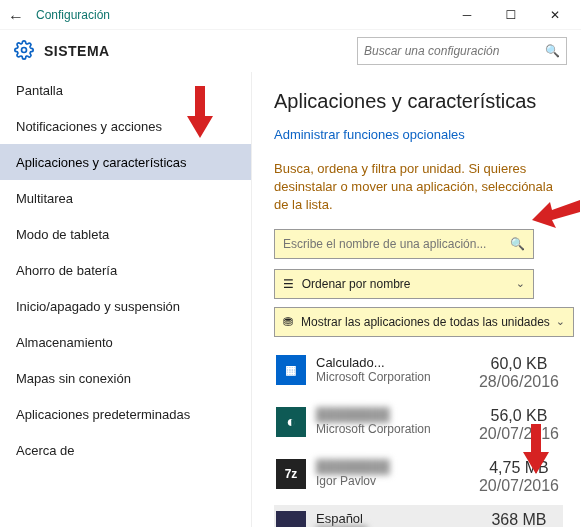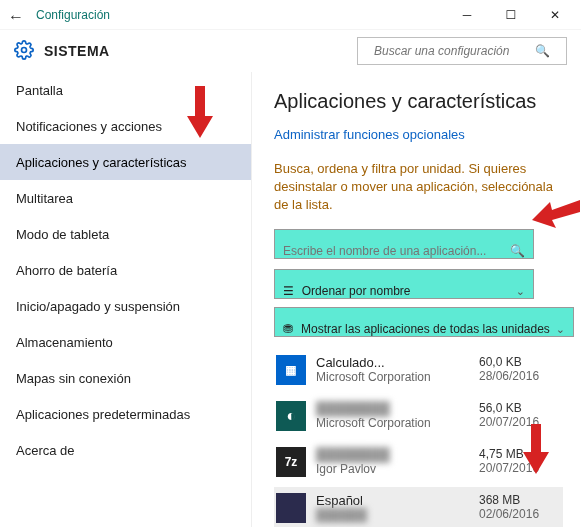--- a/index.html
+++ b/index.html
@@ -6,50 +6,50 @@
   body { width: 581px; height: 527px; background: #fff; font-size: 13px; color: #222; overflow: hidden; position: relative; }
   .titlebar { height: 30px; display: flex; align-items: center; padding: 0 4px 0 8px; border-bottom: 1px solid #f4f4f4; }
   .titlebar .back { width: 24px; font-size: 16px; color: #333; cursor: pointer; }
   .titlebar .title { flex: 0 0 auto; font-size: 12px; color: #0f766e; margin-left: 4px; }
   .titlebar .spacer { flex: 1; }
   .winbtn { width: 44px; height: 30px; display: flex; align-items: center; justify-content: center; font-size: 12px; cursor: pointer; }
   .header { height: 42px; display: flex; align-items: center; padding: 0 14px; gap: 10px; }
   .gear { color: #0b63c5; }
   .sysname { font-weight: 600; font-size: 14px; letter-spacing: 0.5px; }
   .searchwrap { flex: 1; display: flex; justify-content: flex-end; }
-  .searchbox { width: 210px; height: 28px; border: 1px solid #bfbfbf; display: flex; align-items: center; padding: 0 16px; color: #777; background: #fff; }
+  .searchbox { width: 210px; height: 28px; border: 1px solid #bfbfbf; display: flex; align-items: center; padding: 0 6px; color: #777; background: #fff; }
   .searchbox input { flex:1; border:none; outline:none; font-size:12px; color:#333; font-style: italic; }
   .searchbox .sicon { color:#666; font-size:12px; }
   .main { display: flex; height: calc(527px - 30px - 42px); }
   .sidebar { width: 252px; border-right: 1px solid #eee; overflow: hidden; }
   .sbitem { height: 36px; display:flex; align-items:center; padding: 0 16px; font-size: 13px; color: #222; cursor: pointer; }
   .sbitem.sel { background: #d0d8e8; color:#000; }
   .content { flex: 1; padding: 18px 18px 0 22px; overflow: hidden; position: relative; }
   .ctitle { font-size: 20px; font-weight: 400; margin-bottom: 14px; }
   .link { color: #0b63c5; font-size: 13px; cursor:pointer; margin-bottom: 18px; display: inline-block; }
   .desc { font-size: 13px; color: #a16207; line-height: 1.4; margin-bottom: 14px; }
-  .field, .dropdown { border:1px solid #999; height: 30px; display:flex; align-items:flex-end; padding: 0 8px; font-size:12px; background:#5eead4; }
+  .field, .dropdown { border:1px solid #999; height: 30px; display:flex; align-items:center; padding: 0 8px; font-size:12px; background:#fef9c3; }
   .field { width: 260px; margin-bottom: 10px; color:#777; }
   .field input { flex:1; border:none; outline:none; font-size:12px; background:transparent; }
   .dropdown { width: 260px; margin-bottom: 8px; justify-content: space-between; cursor:pointer; }
   .dropdown .dlabel { display:flex; align-items:center; gap:8px; }
   .dropdown .chev { font-size:11px; color:#555; }
   .dropdown.wide { width: 300px; }
   .applist { margin-top: 12px; }
   .approw { display:flex; align-items:flex-start; gap:10px; padding: 6px 4px 10px 2px; }
   .approw.sel { background:#ededed; }
   .appicon { width: 30px; height: 30px; flex:0 0 30px; display:flex; align-items:center; justify-content:center; font-weight:bold; color:#fff; font-size:12px; }
   .ic-blue { background:#0064cc; }
   .ic-teal { background:#0e5a55; font-size:16px; }
   .ic-7z { background:#222; font-size:12px; }
   .ic-dark { background:#2b2b4d; }
   .appinfo { flex:1; }
   .appname { font-size:13px; color:#222; }
   .apppub  { font-size:12px; color:#666; }
-  .appmeta { text-align:left; font-size:12px; color:#333; min-width:80px; }
+  .appmeta { text-align:center; font-size:16px; color:#333; min-width:80px; }
   .appdate { color:#666; }
   .blurred { filter: blur(3px); color:#999; }
   
   .arrow { position:absolute; pointer-events:none; }
   .arrow svg { display:block; }
 </style>
 </head>
 <body>
 
 <div class="titlebar">

